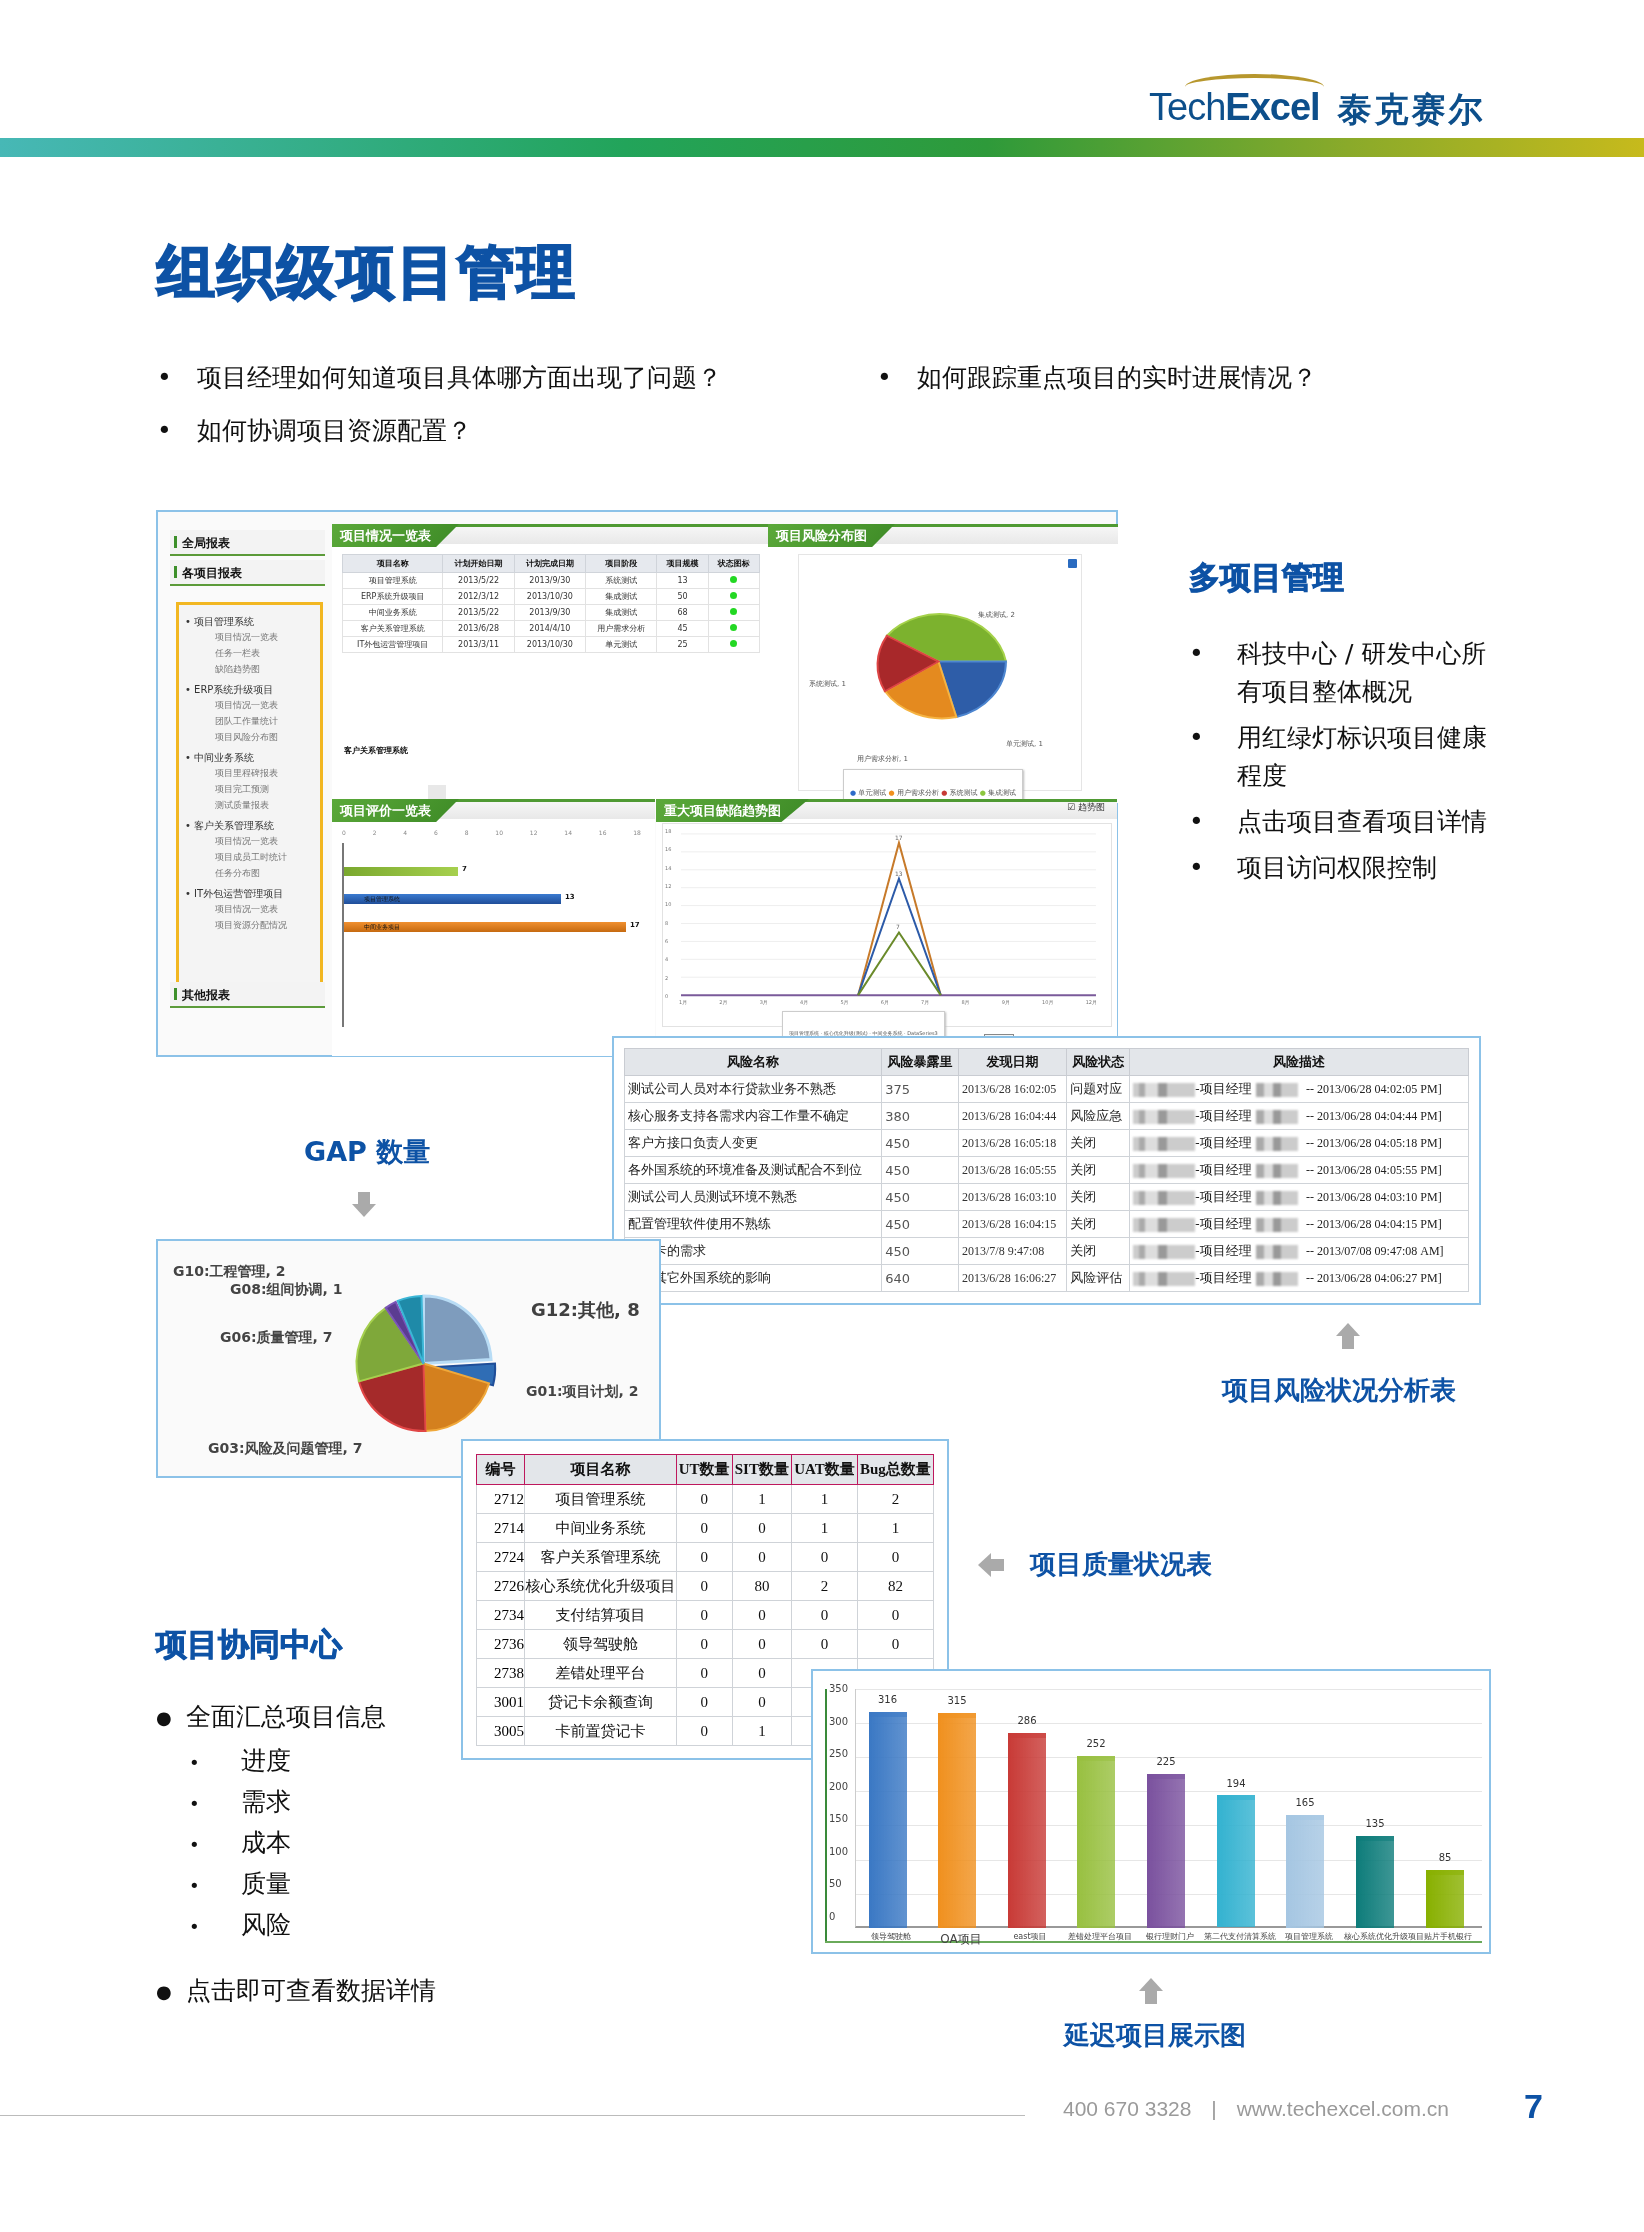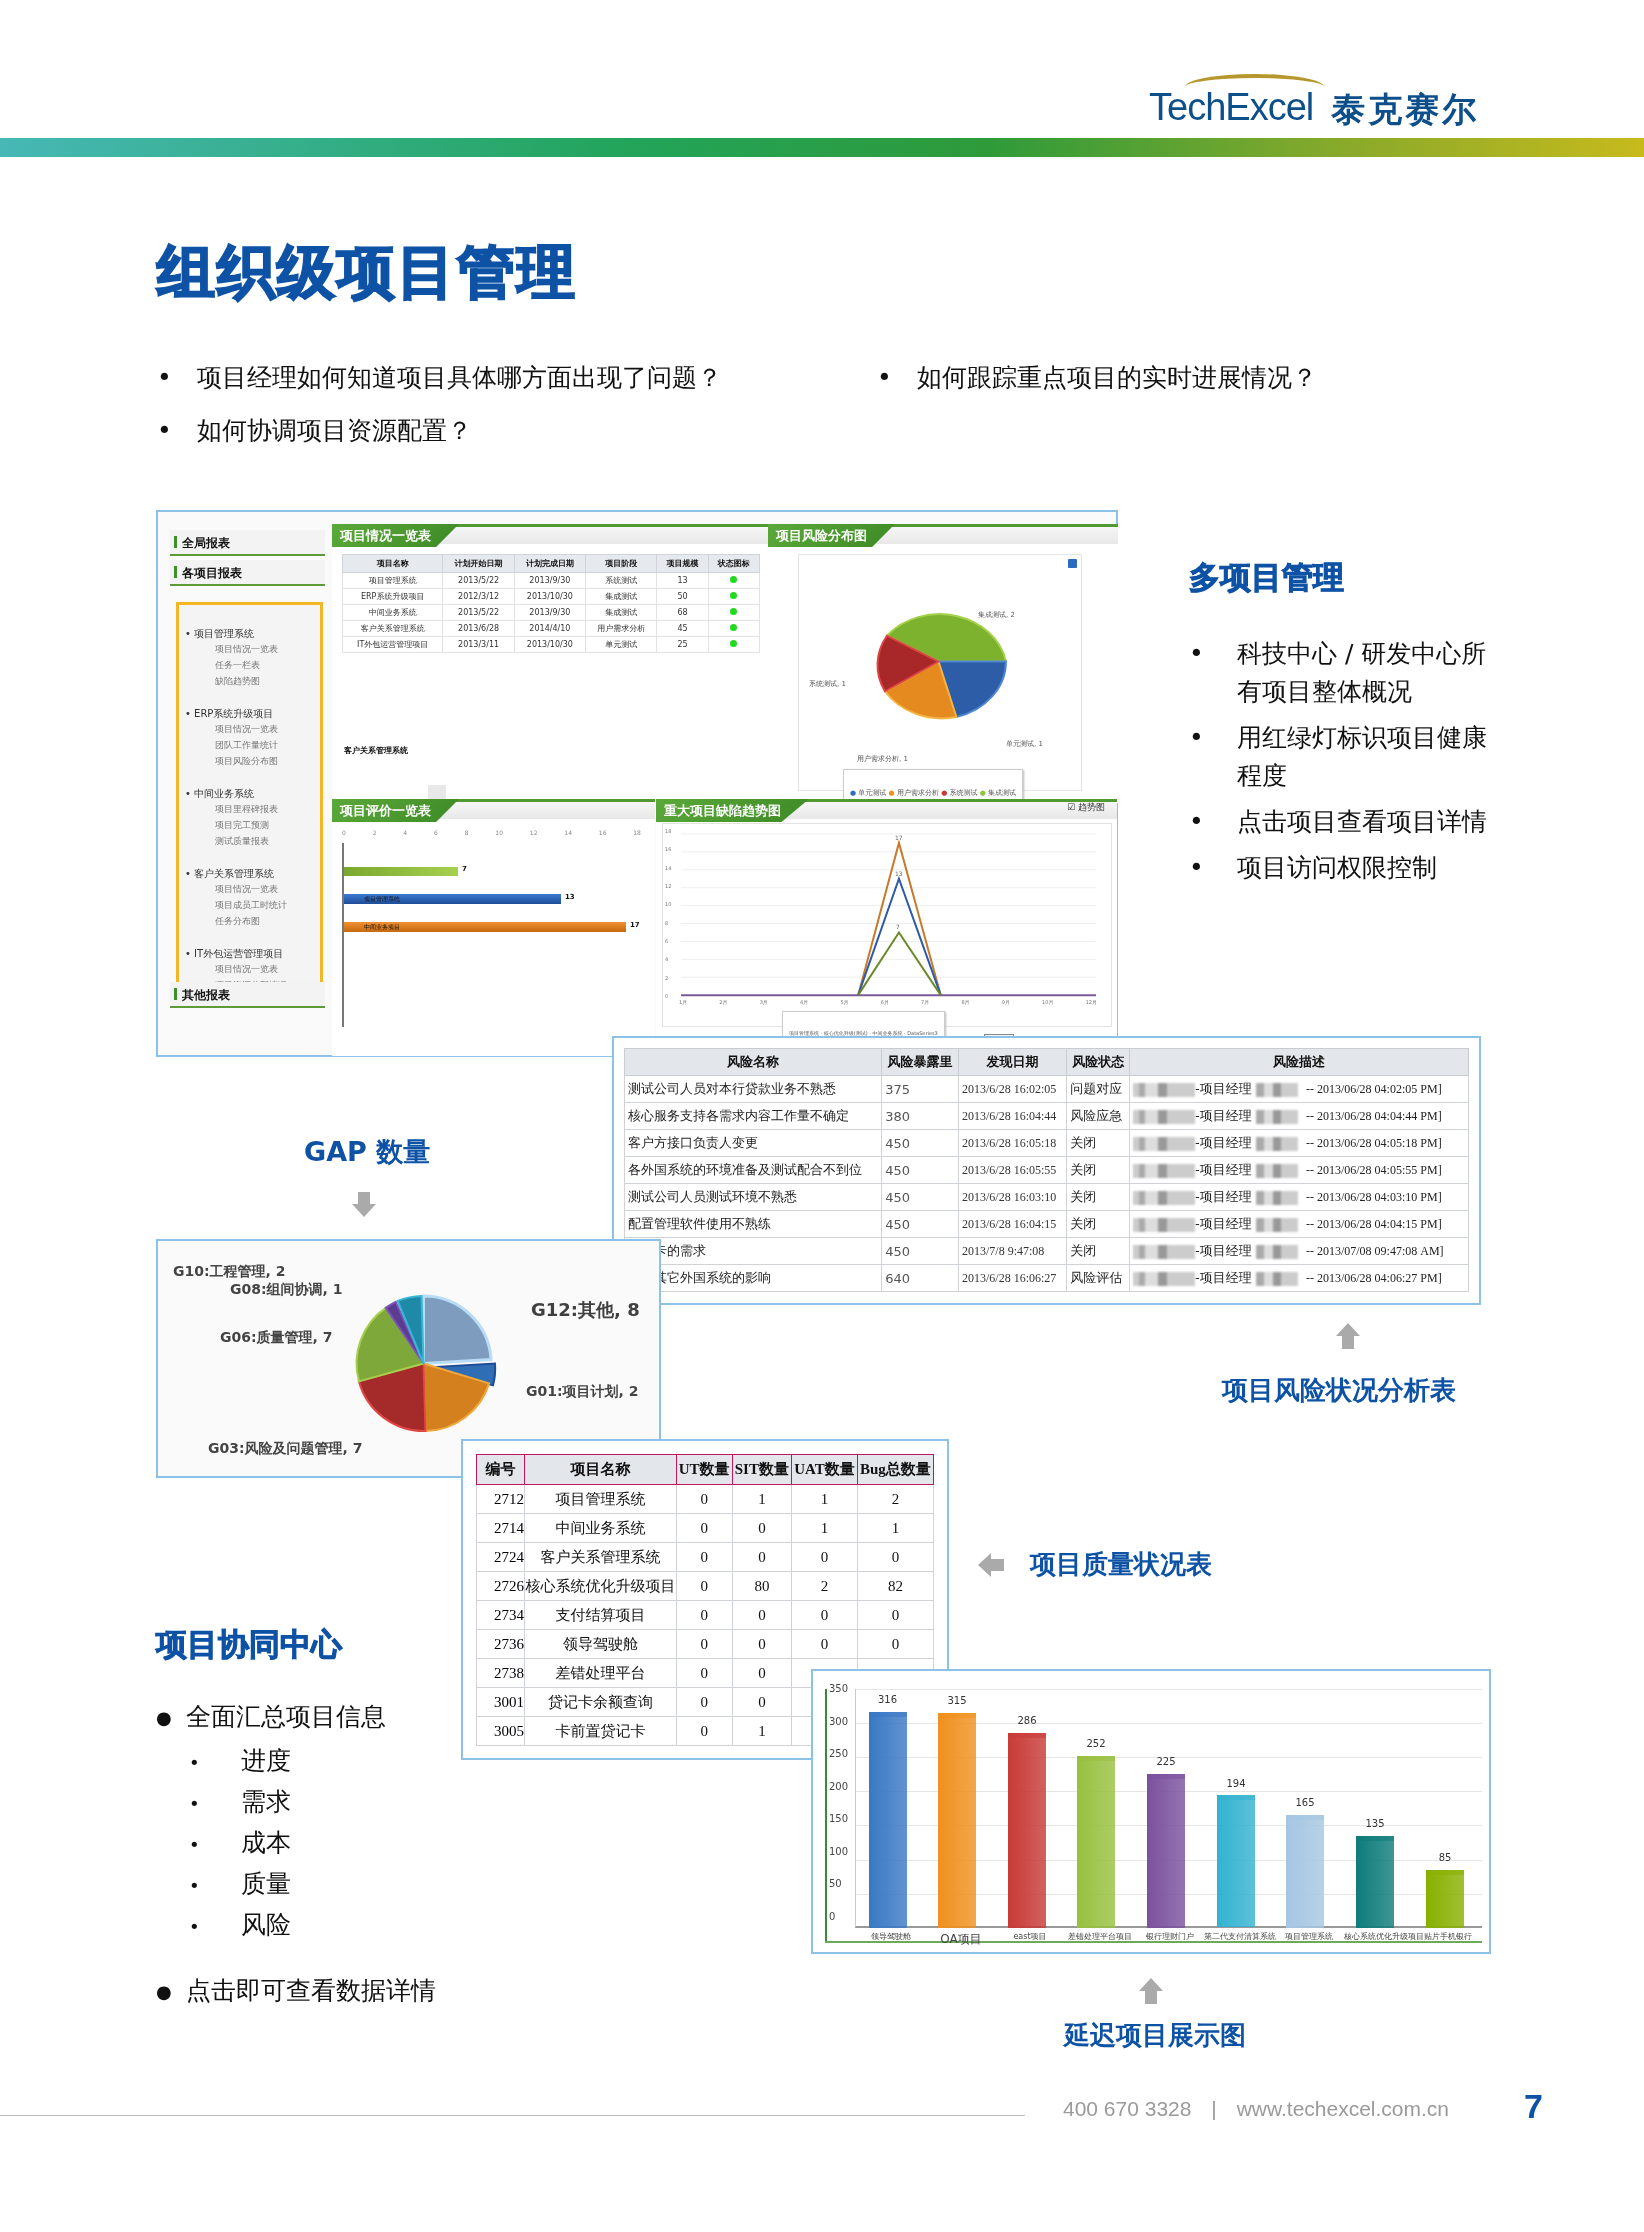--- a/index.html
+++ b/index.html
@@ -1,34 +1,34 @@
 <!DOCTYPE html>
 <html><head>
 <meta charset="utf-8">
 <style>
 *{box-sizing:border-box;margin:0;padding:0}
 body{width:1645px;height:2233px;background:#fff;font-family:"DejaVu Sans","Liberation Sans",sans-serif;color:#111;position:relative;overflow:hidden}
 .abs{position:absolute}
 .brand{left:1149px;top:66px;height:60px;display:flex;align-items:flex-end;gap:18px}
 .brand .logo{position:relative;font-family:"Liberation Sans",sans-serif;font-size:38px;color:#0d4f8b;letter-spacing:-1px;line-height:1}
-.brand .logo b{font-weight:400}
+.brand .logo b{font-weight:700}
 .brand .arc{position:absolute;left:36px;top:-14px;width:139px;height:26px;border-top:4px solid #b7972d;border-radius:50% 50% 0 0}
 .brand .cn{font-size:34px;color:#0d4f8b;font-weight:700;letter-spacing:3px;line-height:1}
 .gradbar{left:0;top:138px;width:1645px;height:19px;background:linear-gradient(90deg,#47b8b6 0%,#22a45a 38%,#2e9a3a 60%,#8aaa2a 82%,#c7ba1c 100%)}
 .pagetitle{left:157px;top:234px;font-size:58px;font-weight:900;color:#0d52a5;letter-spacing:2px;-webkit-text-stroke:2px #0d52a5}
 .q{font-size:25px;color:#111}
 .q .dot{display:inline-block;width:40px}
 .shot{border:2px solid #8cc2e8;background:#fff}
 
 .dash{left:156px;top:510px;width:962px;height:547px;background:#fafafa}
 .side{left:12px;top:18px;width:155px}
 .side .hd{height:26px;border-bottom:2px solid #5c9b3a;background:#f3f3f3;font-size:12px;font-weight:700;padding:5px 0 0 12px;position:relative;margin-bottom:4px}
 .side .hd:before{content:"";position:absolute;left:4px;top:6px;width:3px;height:12px;background:#3d8f2a}
 .grp{left:18px;top:90px;width:147px;height:384px;border:3px solid #f2b722;background:#f4f4f4;padding:4px 6px}
-.grp .g{font-size:10px;color:#333;margin-top:18px}
+.grp .g{font-size:10px;color:#333;margin-top:6px}
 .grp .s{font-size:9px;color:#777;padding-left:30px;line-height:16px}
 .ptab{height:20px;background:linear-gradient(#f6f6f6,#e8e8e8);border-top:3px solid #4f9a33;position:relative}
 .ptab span{position:absolute;left:0;top:-3px;height:23px;padding:3px 28px 0 8px;background:linear-gradient(135deg,#5ba93a,#3d8a26);color:#fff;font-size:13px;font-weight:700;clip-path:polygon(0 0,100% 0,82% 100%,0 100%)}
 .panel{background:#fff}
 table.mini{border-collapse:collapse;font-size:8px}
 table.mini th{background:#e6e9ee;font-weight:700;padding:3px 4px;border:1px solid #d0d4da}
 table.mini td{padding:2px 4px;border:1px solid #e2e2e2;text-align:center;color:#333}
 .gdot{display:inline-block;width:7px;height:7px;border-radius:50%;background:#23d823}
 .legend{font-size:7px;color:#555;border:1px solid #ccc;background:#fff;padding:18px 6px;box-shadow:1px 1px 2px #bbb}
 

